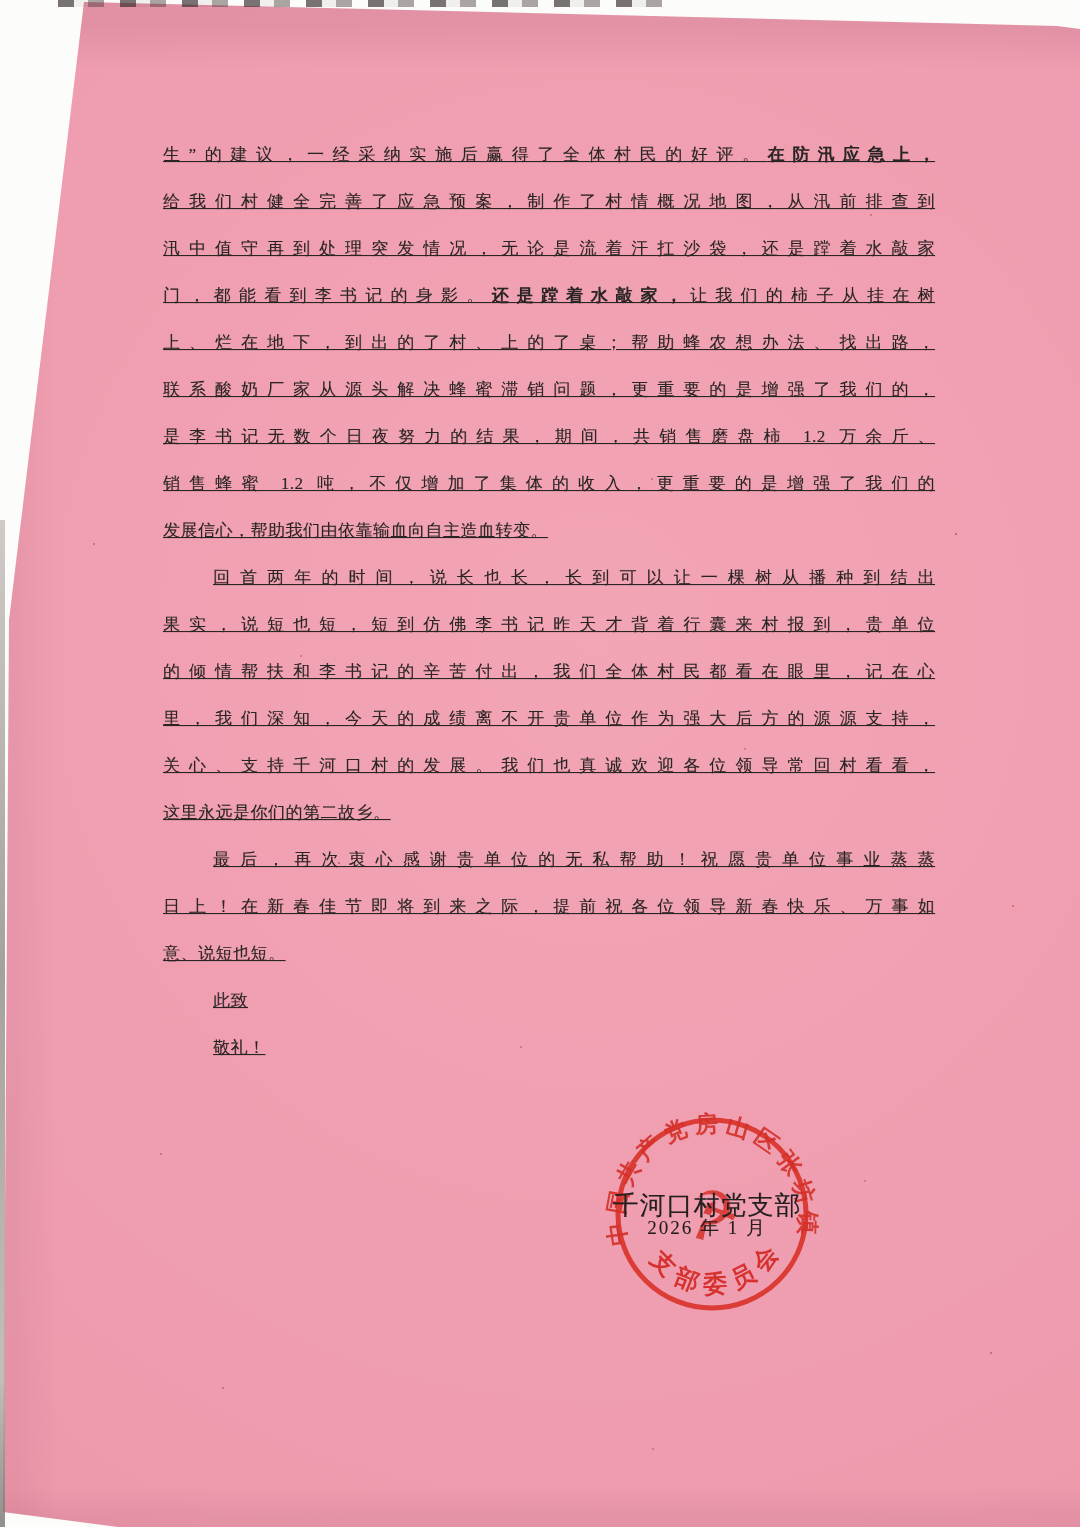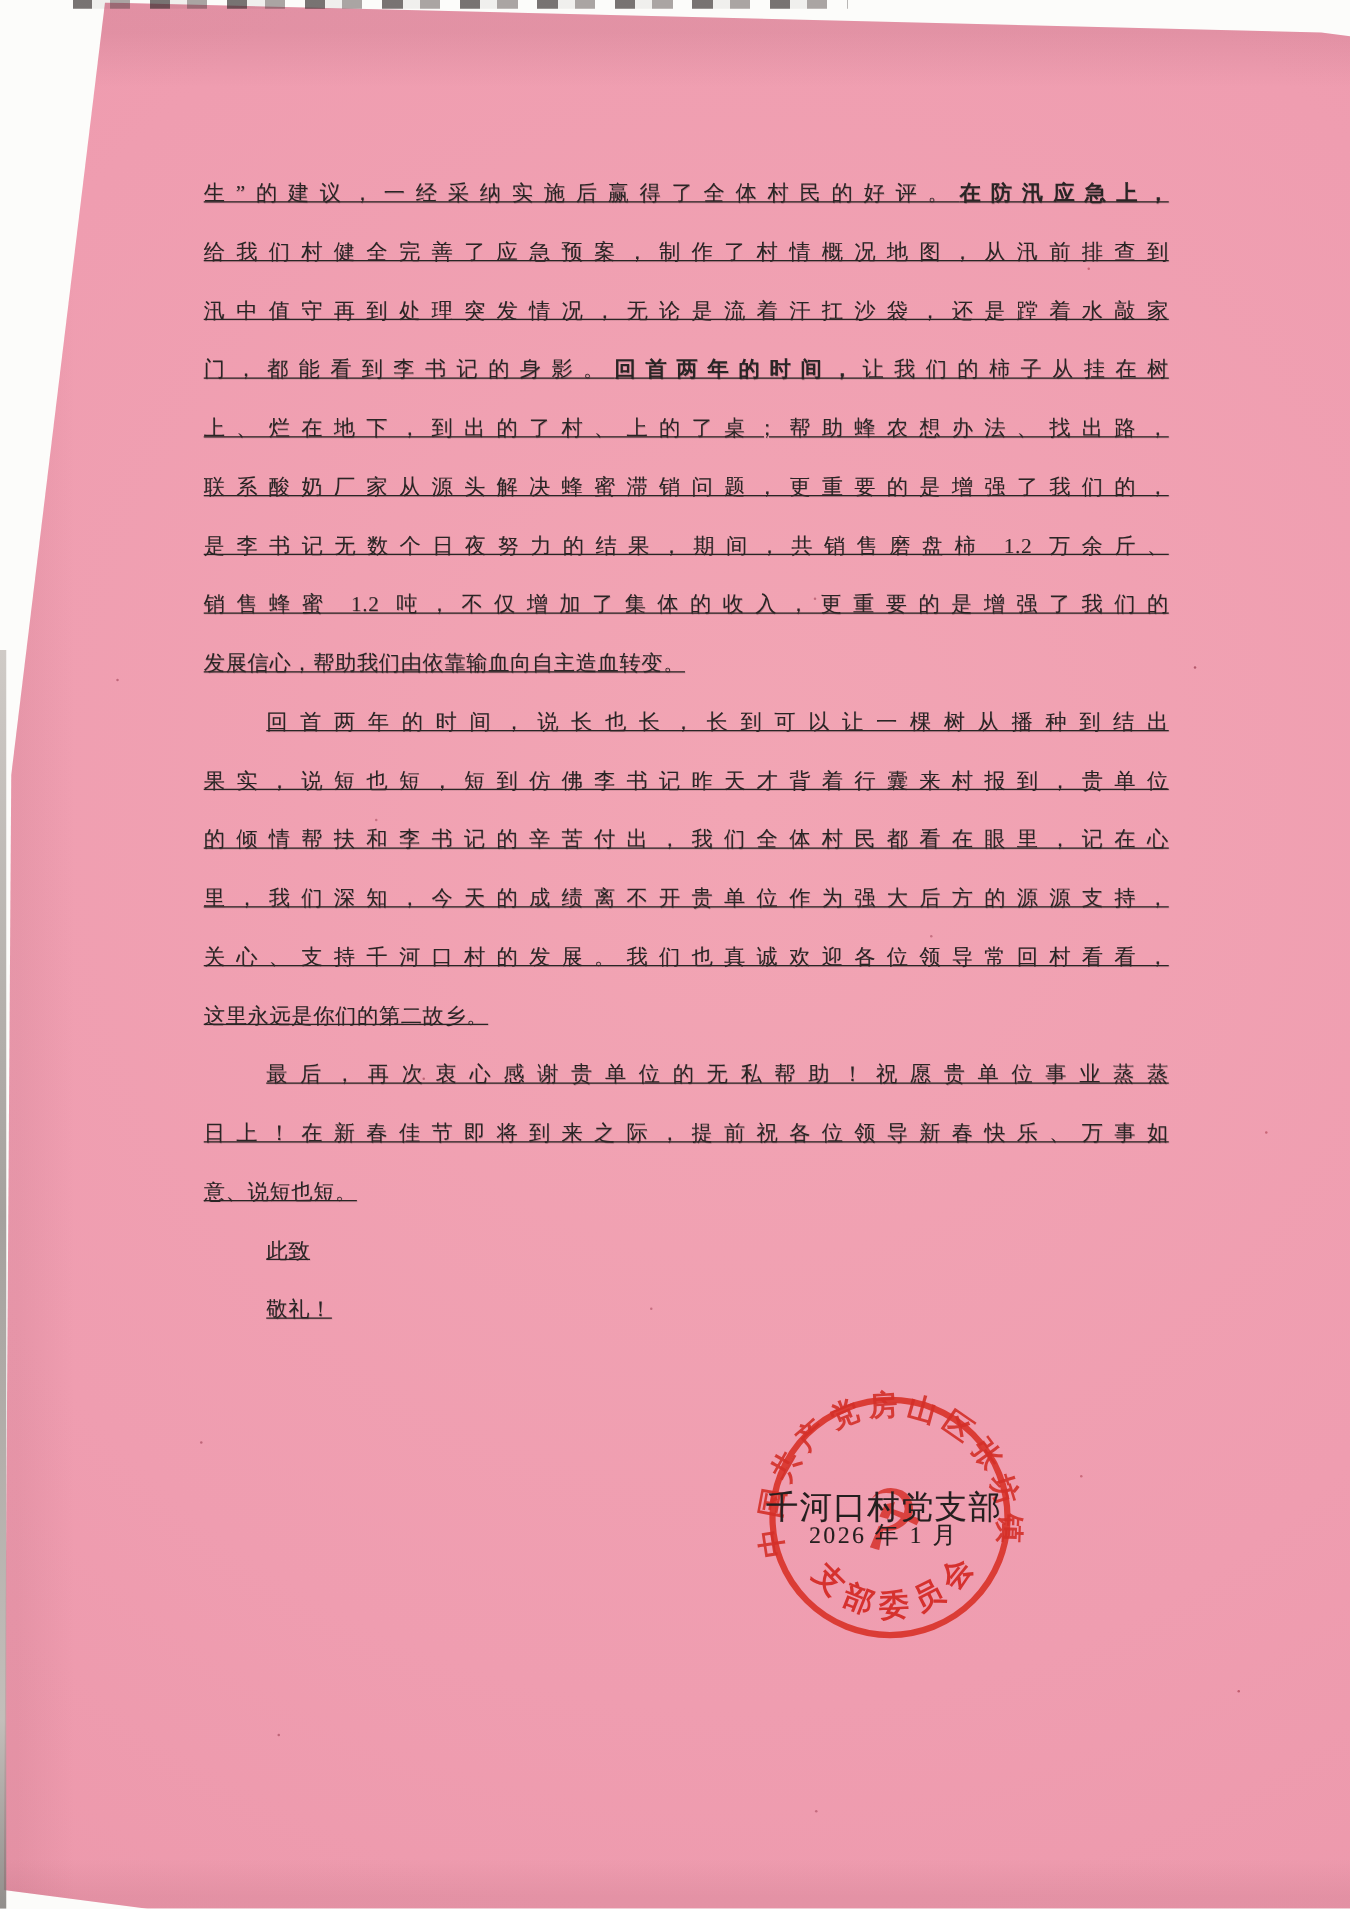--- a/index.html
+++ b/index.html
@@ -75,21 +75,21 @@
 
 <div class="scan">
 
   <div class="paper">
     <div class="speckles"></div>
 
     <div class="textblock" id="lines">
         <div class="line fill"><span>生”的建议，一经采纳实施后赢得了全体村民的好评。</span><span class="seg-b">在防汛应急上，</span></div>
         <div class="line fill"><span>给我们村健全完善了应急预案，制作了村情概况地图，从汛前排查到</span></div>
         <div class="line fill"><span>汛中值守再到处理突发情况，无论是流着汗扛沙袋，还是蹚着水敲家</span></div>
-        <div class="line fill"><span>门，都能看到李书记的身影。</span><span class="seg-b">回首两年的时间，</span><span>让我们的柿子从挂在树</span></div>
+        <div class="line fill"><span>门，都能看到李书记的身影。</span><span class="seg-b">还是蹚着水敲家，</span><span>让我们的柿子从挂在树</span></div>
         <div class="line fill"><span>上、烂在地下，到出的了村、上的了桌；帮助蜂农想办法、找出路，</span></div>
         <div class="line fill"><span>联系酸奶厂家从源头解决蜂蜜滞销问题，更重要的是增强了我们的，</span></div>
         <div class="line fill"><span>是李书记无数个日夜努力的结果，期间，共销售磨盘柿 1.2 万余斤、</span></div>
         <div class="line fill"><span>销售蜂蜜 1.2 吨，不仅增加了集体的收入，更重要的是增强了我们的</span></div>
         <div class="line"><span>发展信心，帮助我们由依靠输血向自主造血转变。</span></div>
         <div class="line fill indent"><span>回首两年的时间，说长也长，长到可以让一棵树从播种到结出</span></div>
         <div class="line fill"><span>果实，说短也短，短到仿佛李书记昨天才背着行囊来村报到，贵单位</span></div>
         <div class="line fill"><span>的倾情帮扶和李书记的辛苦付出，我们全体村民都看在眼里，记在心</span></div>
         <div class="line fill"><span>里，我们深知，今天的成绩离不开贵单位作为强大后方的源源支持，</span></div>
         <div class="line fill"><span>关心、支持千河口村的发展。我们也真诚欢迎各位领导常回村看看，</span></div>

